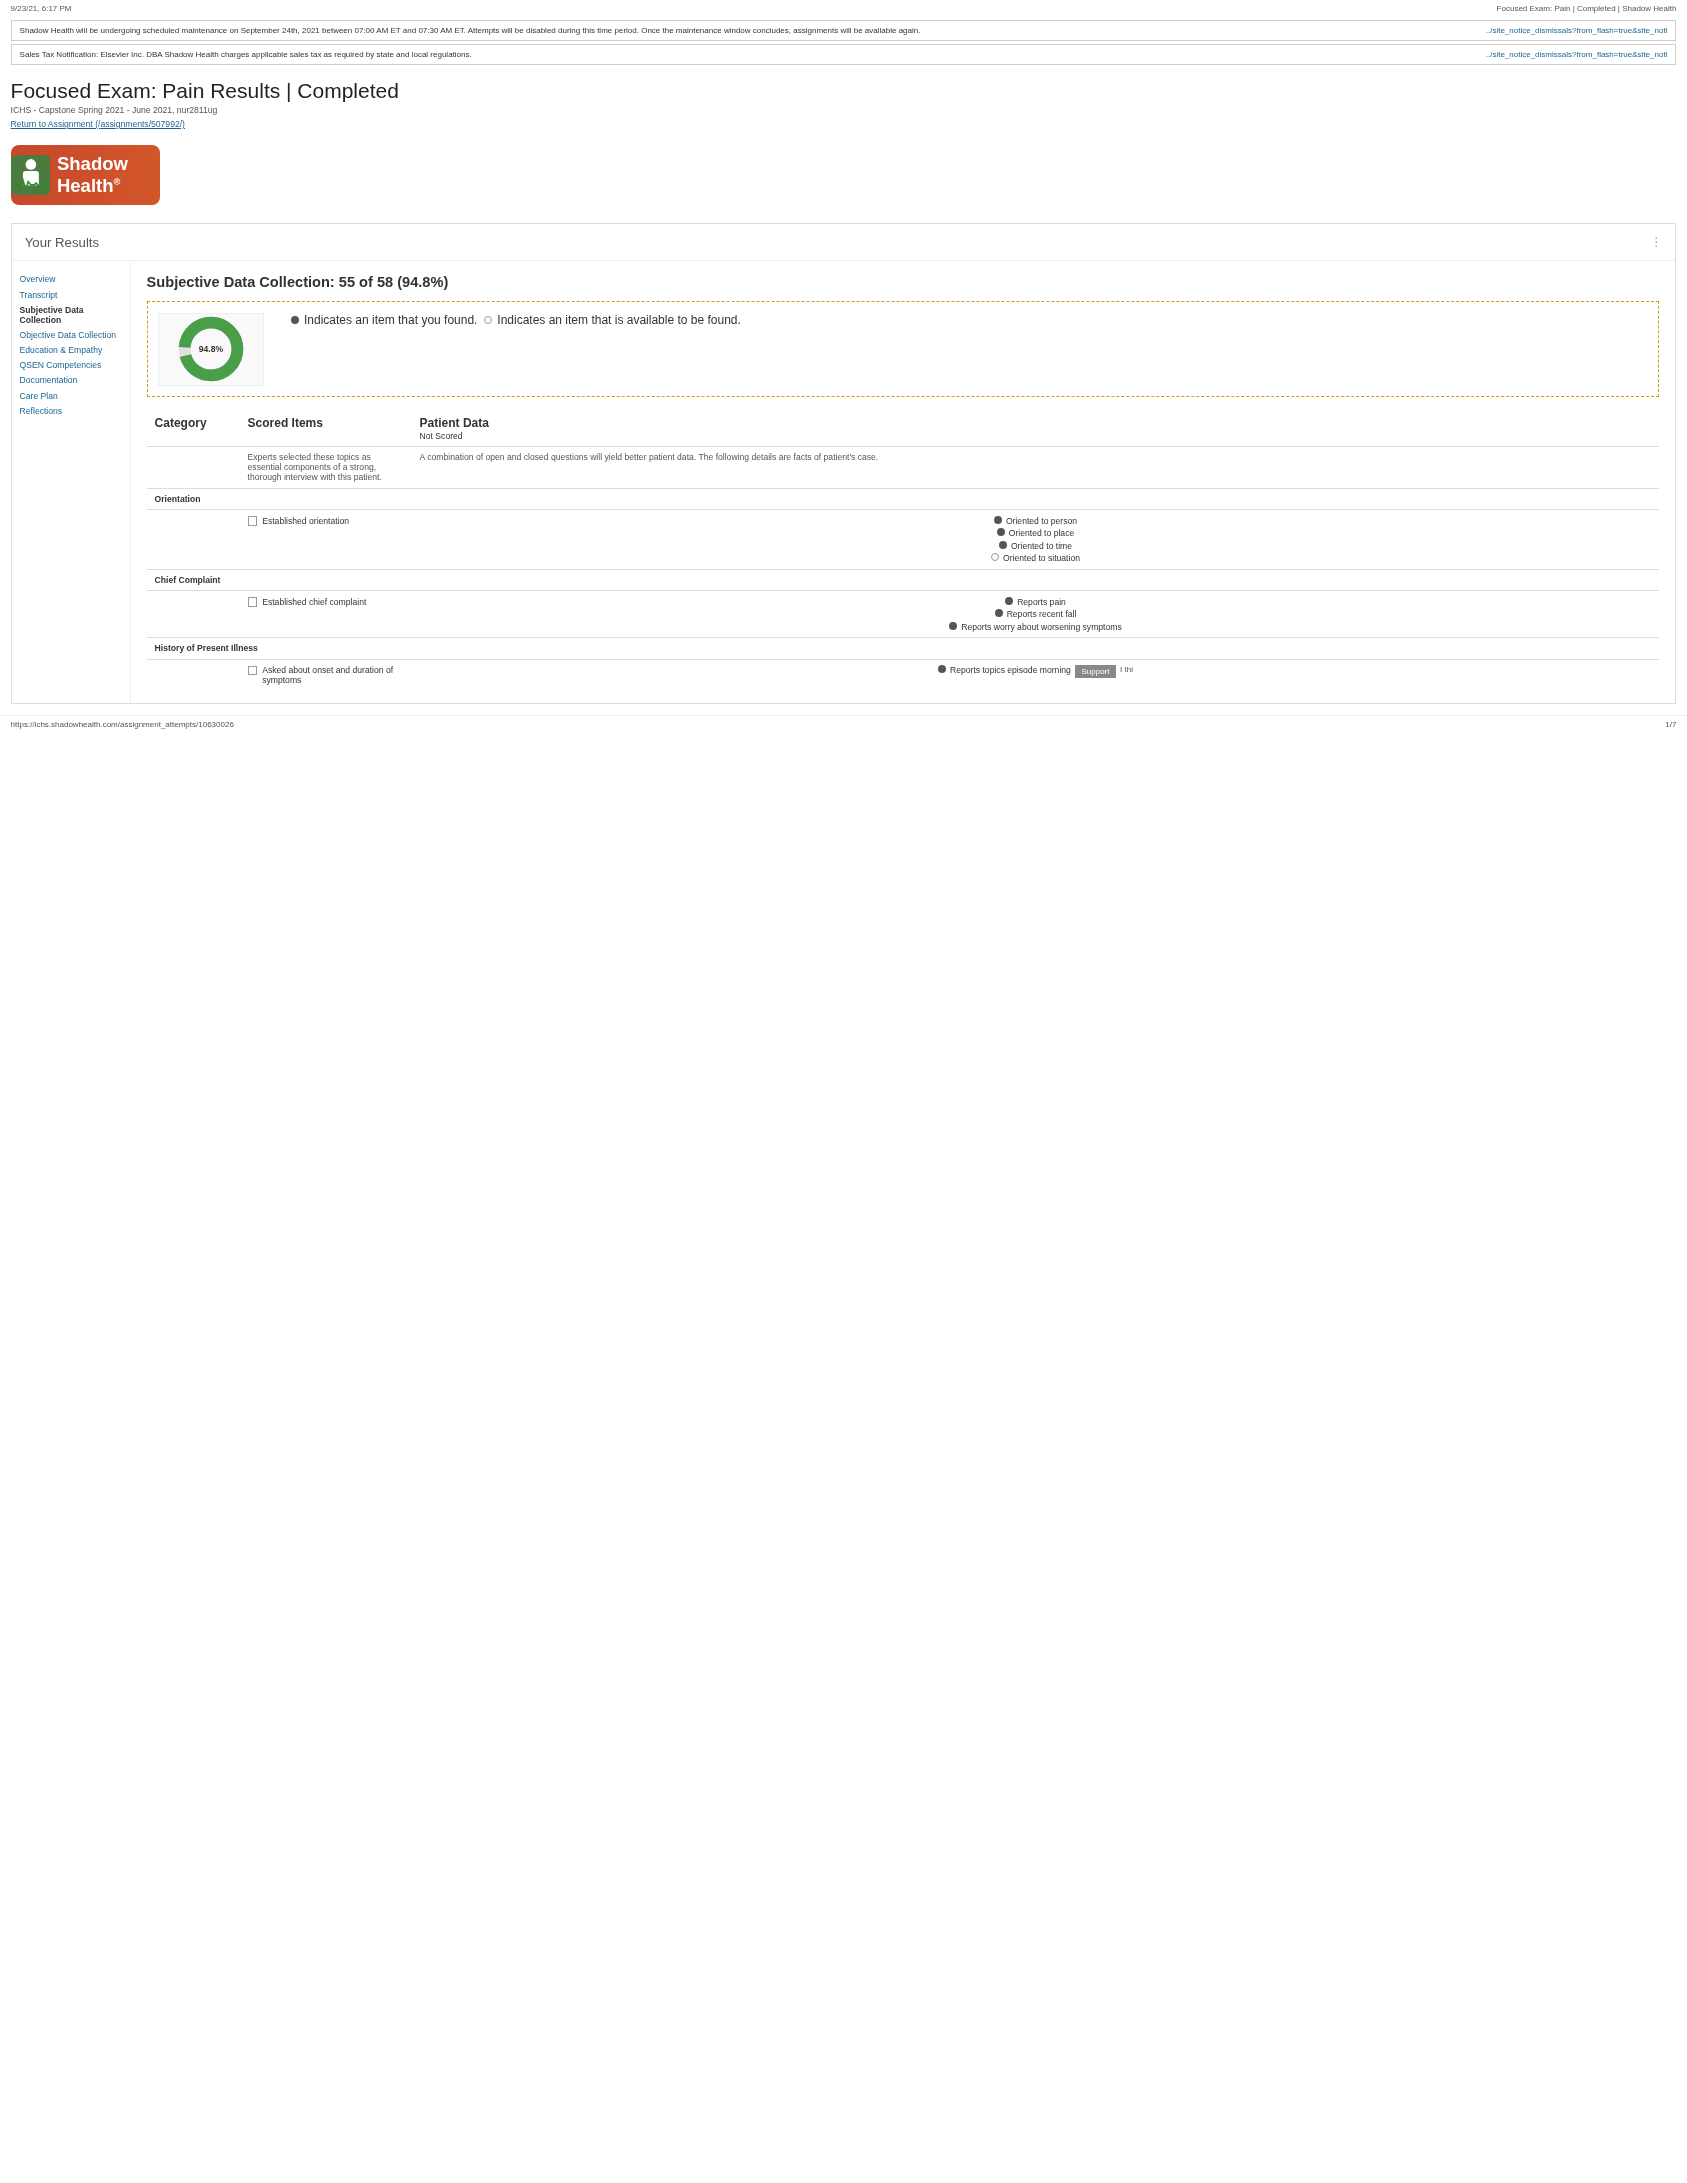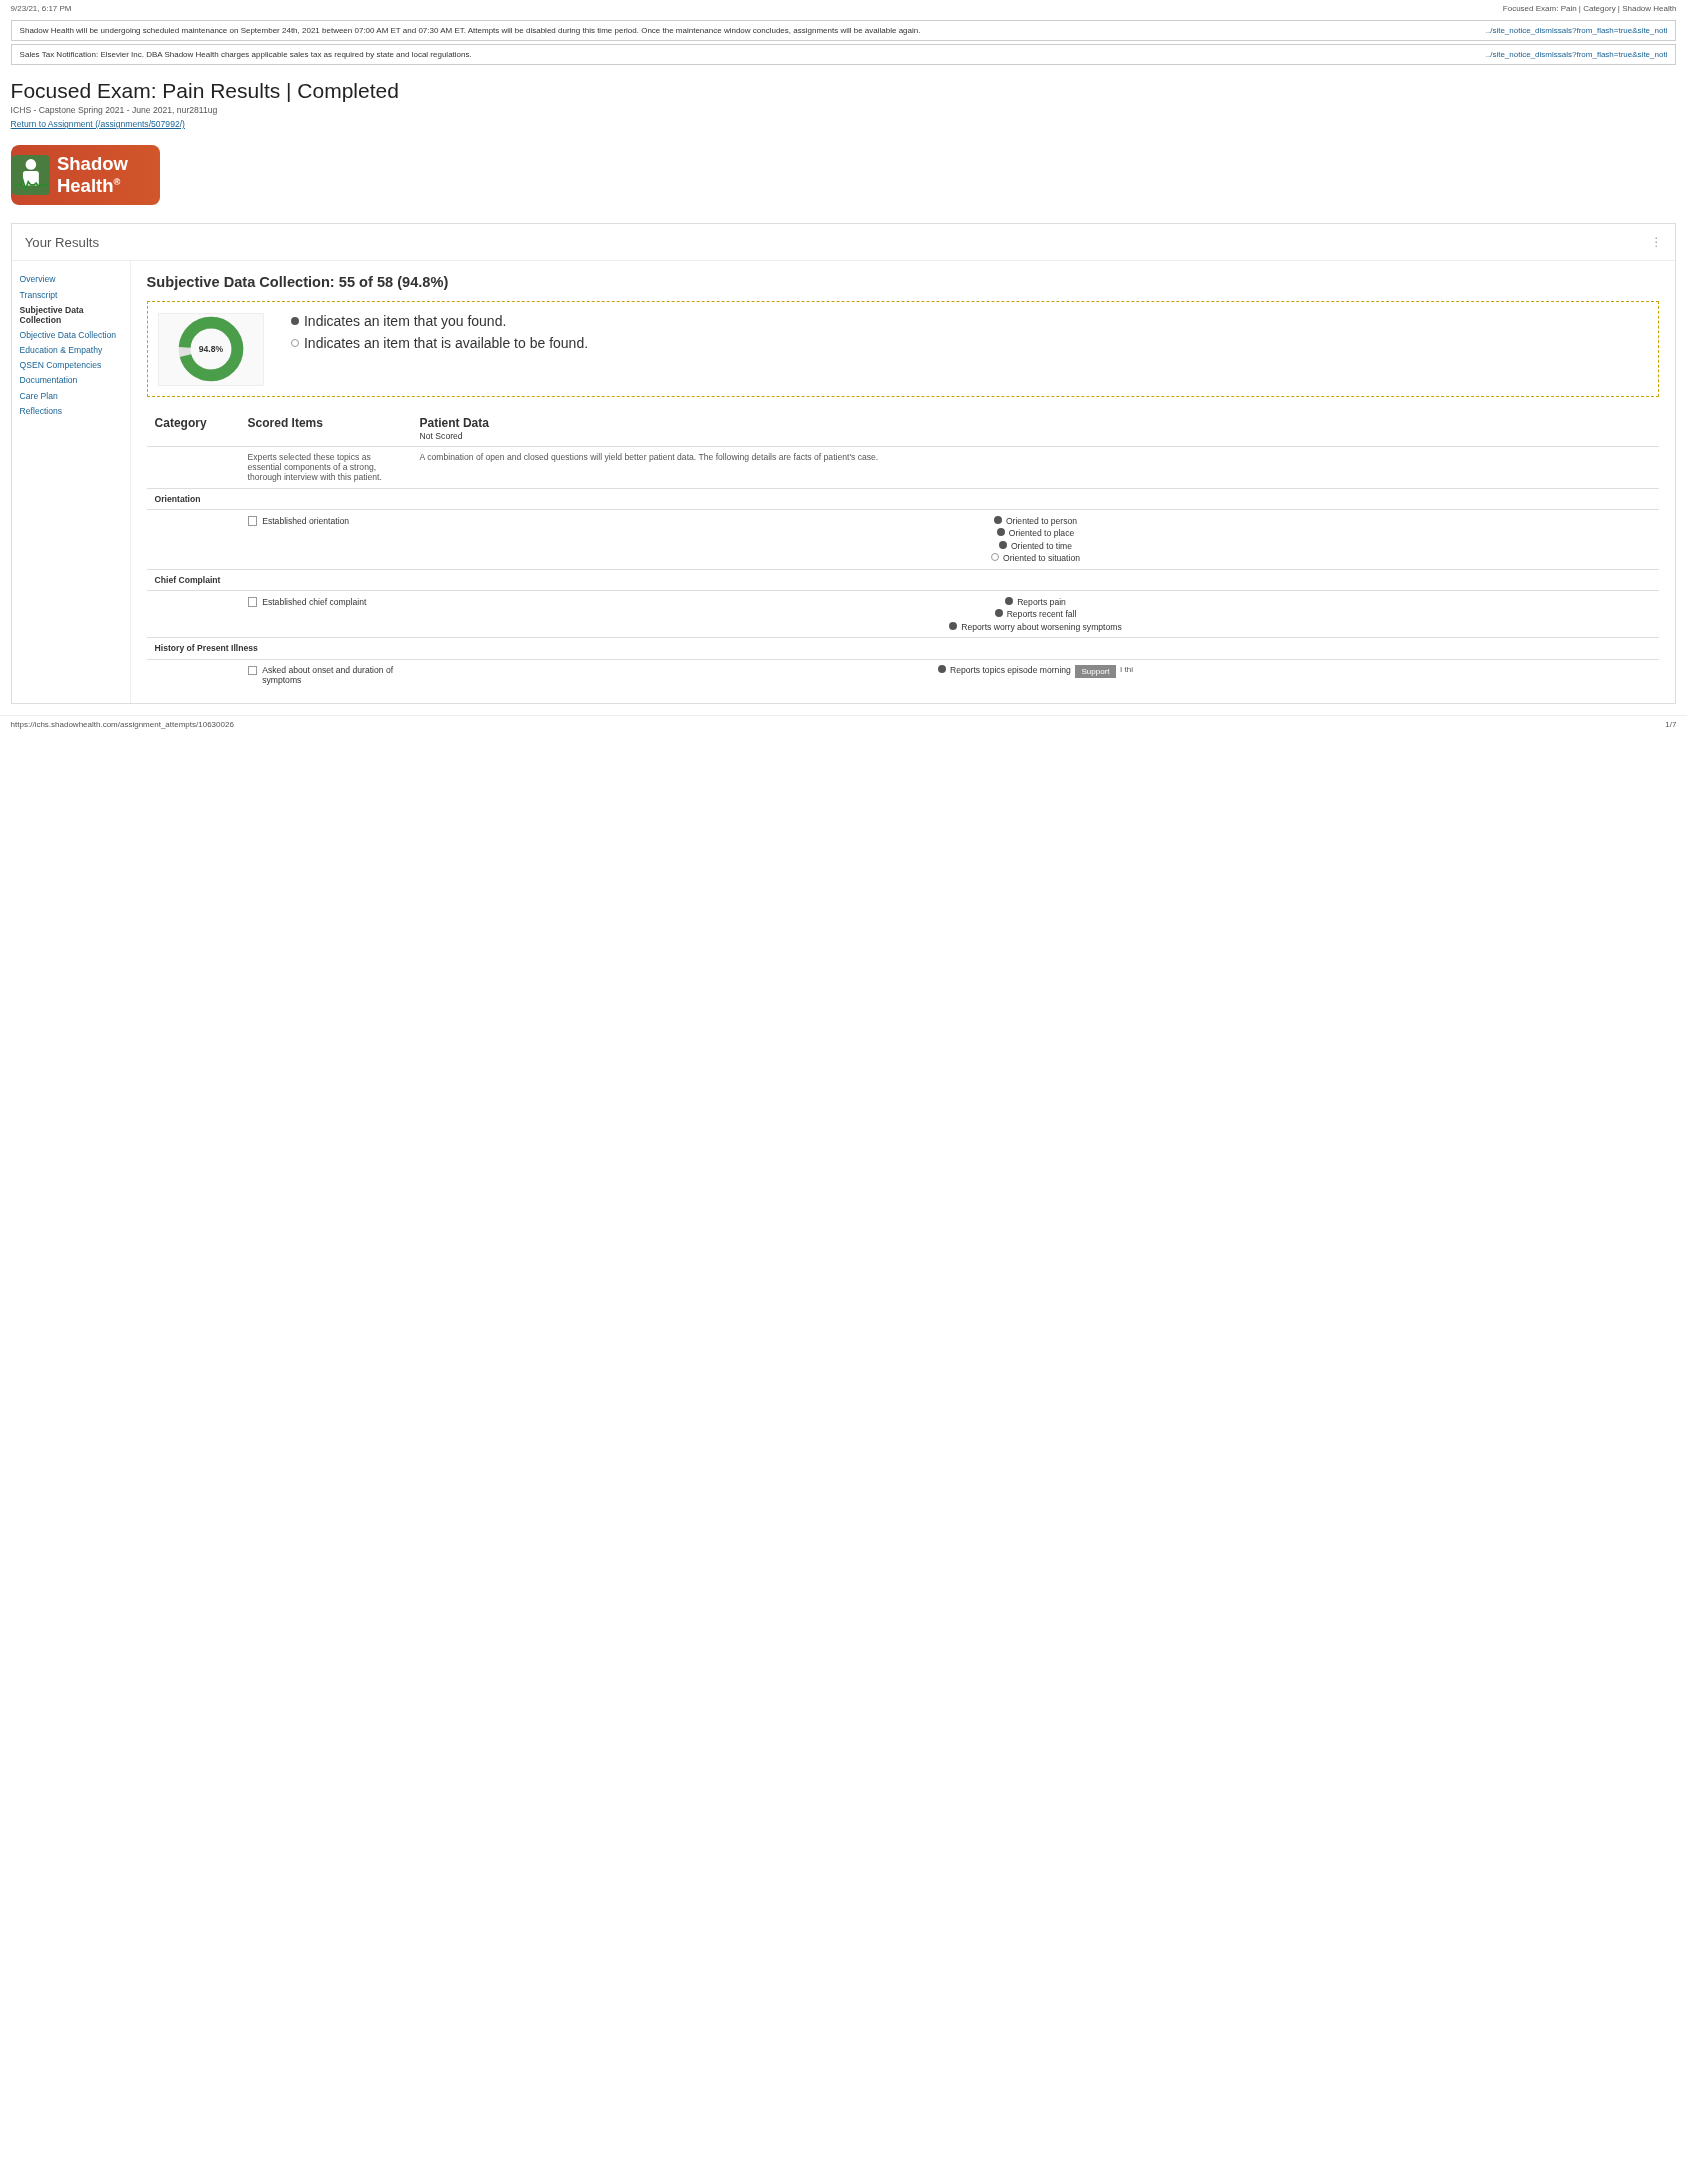--- a/index.html
+++ b/index.html
@@ -132,23 +132,23 @@
     .legend-box {
       border: 1.3px dashed #c8a200;
       padding: 10.6px;
       margin-bottom: 13.2px;
       display: flex;
       gap: 26.5px;
       align-items: flex-start;
     }
     .legend-items {
       display: flex;
-      flex-direction: column;
+      flex-direction: row;
       gap: 6.6px;
-      font-size: 14px;
+      font-size: 12px;
     }
     .legend-item {
       display: flex;
       align-items: center;
       gap: 5.3px;
     }
     .circle-filled {
       width: 8px;
       height: 8px;
       border-radius: 50%;
@@ -241,21 +241,21 @@
     }
     .section-row {
       border-top: 0.7px solid #ddd;
     }
   </style>
 </head>
 <body>
 
 <div class="top-bar">
   <span>9/23/21, 6:17 PM</span>
-  <span>Focused Exam: Pain | Category | Shadow Health</span>
+  <span>Focused Exam: Pain | Completed | Shadow Health</span>
 </div>
 
 <div class="notice-bar">
   <span class="notice-text">Shadow Health will be undergoing scheduled maintenance on September 24th, 2021 between 07:00 AM ET and 07:30 AM ET. Attempts will be disabled during this time period. Once the maintenance window concludes, assignments will be available again.</span>
   <a href="#">../site_notice_dismissals?from_flash=true&amp;site_noti</a>
 </div>
 
 <div class="notice-bar">
   <span class="notice-text">Sales Tax Notification: Elsevier Inc. DBA Shadow Health charges applicable sales tax as required by state and local regulations.</span>
   <a href="#">../site_notice_dismissals?from_flash=true&amp;site_noti</a>

